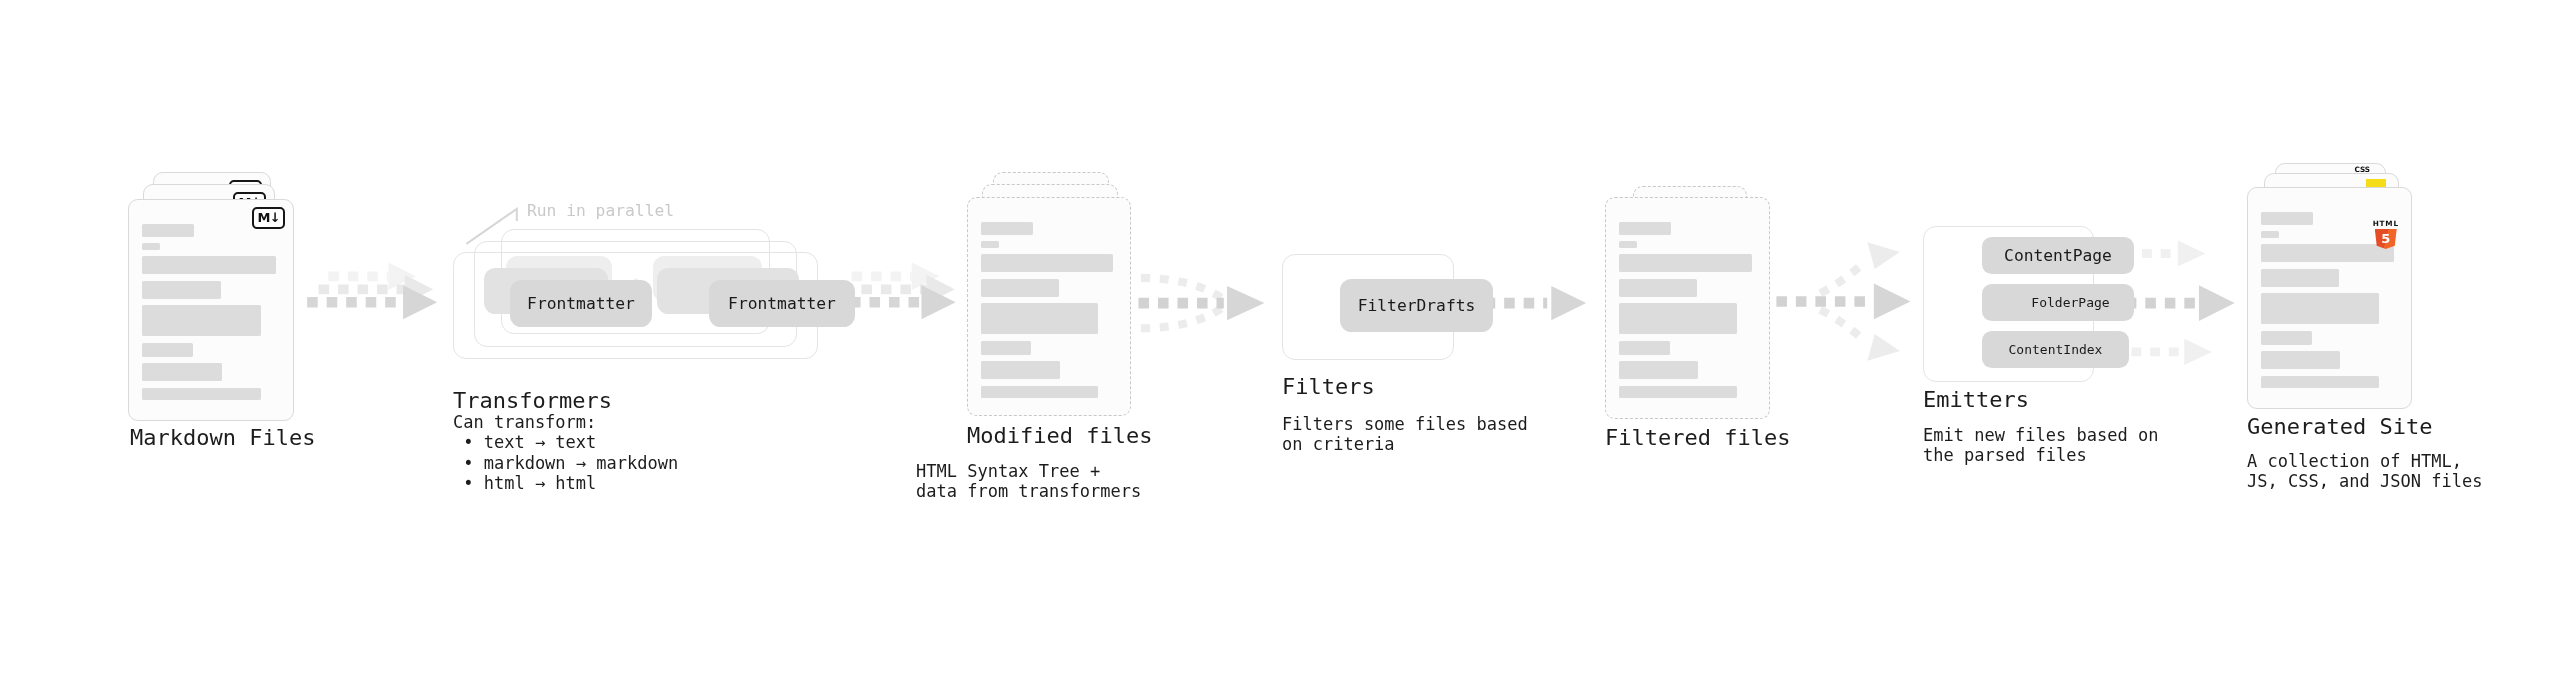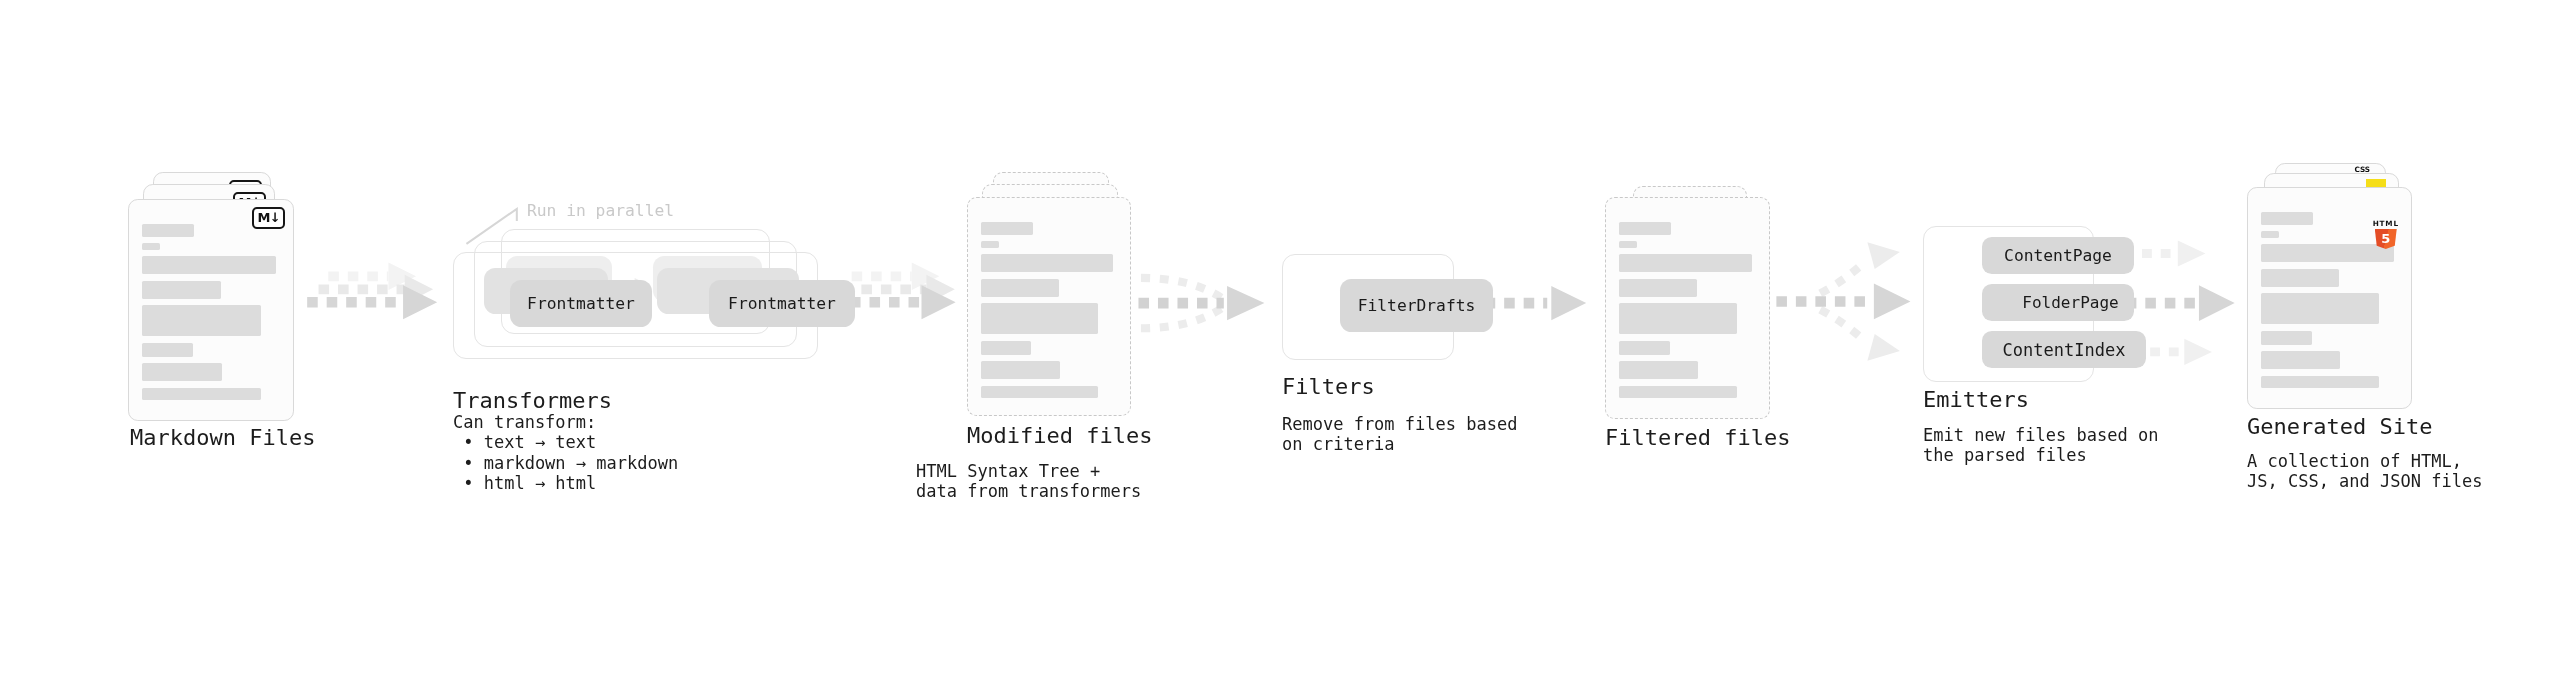--- a/index.html
+++ b/index.html
@@ -90,22 +90,22 @@
   .flt-caption { left:1282px; top:414px; }
 
   
   .ffl-b1 { left:1633px; top:186px; width:114px; height:222px; }
   .ffl-f  { left:1605px; top:197px; width:165px; height:222px; }
   .ffl-label { left:1605px; top:426px; }
 
   
   .emt-box { left:1923px; top:226px; width:171px; height:156px; }
   .emt-p1 { left:1934px; top:237px; width:152px; height:37px; border-radius:9.8px; font-size:16.3px; }
-  .emt-p2 { left:1934px; top:284px; width:152px; height:37px; border-radius:9.8px; font-size:16px;padding-left:25px; }
-  .emt-p3 { left:1934px; top:331px; width:164px; height:37px; border-radius:9.8px; font-size:17px; }
+  .emt-p2 { left:1934px; top:284px; width:152px; height:37px; border-radius:9.8px; font-size:13px;padding-left:25px; }
+  .emt-p3 { left:1934px; top:331px; width:147px; height:37px; border-radius:9.8px; font-size:13px; }
   .emt-label { left:1923px; top:388px; }
   .emt-caption { left:1923px; top:425px; }
 
   
   .gen-b2 { left:2275px; top:163px; width:111px; height:222px; }
   .gen-b1 { left:2264px; top:173px; width:135px; height:222px; }
   .gen-f  { left:2247px; top:187px; width:165px; height:222px; }
   .gen-label { left:2247px; top:415px; }
   .gen-caption { left:2247px; top:451px; }
 </style>
@@ -226,21 +226,21 @@
     </div>
     <div class="node-label mod-label">Modified files</div>
     <div class="node-caption mod-caption">HTML Syntax Tree +
 data from transformers</div>
   </div>
 
   <div>
     <div class="outline-box flt-box"></div>
     <div class="pill flt-pill">FilterDrafts</div>
     <div class="node-label flt-label">Filters</div>
-    <div class="node-caption flt-caption">Remove from files based
+    <div class="node-caption flt-caption">Filters some files based
 on criteria</div>
   </div>
 
   <div>
     <div class="file-card dashed ffl-b1"></div>
     <div class="file-card dashed ffl-f">
       <div class="bars">
         <div class="bar" style="width:38%;height:12.2px"></div>
         <div class="bar" style="width:13%;height:6.5px"></div>
         <div class="bar" style="width:97%;height:18px"></div>

